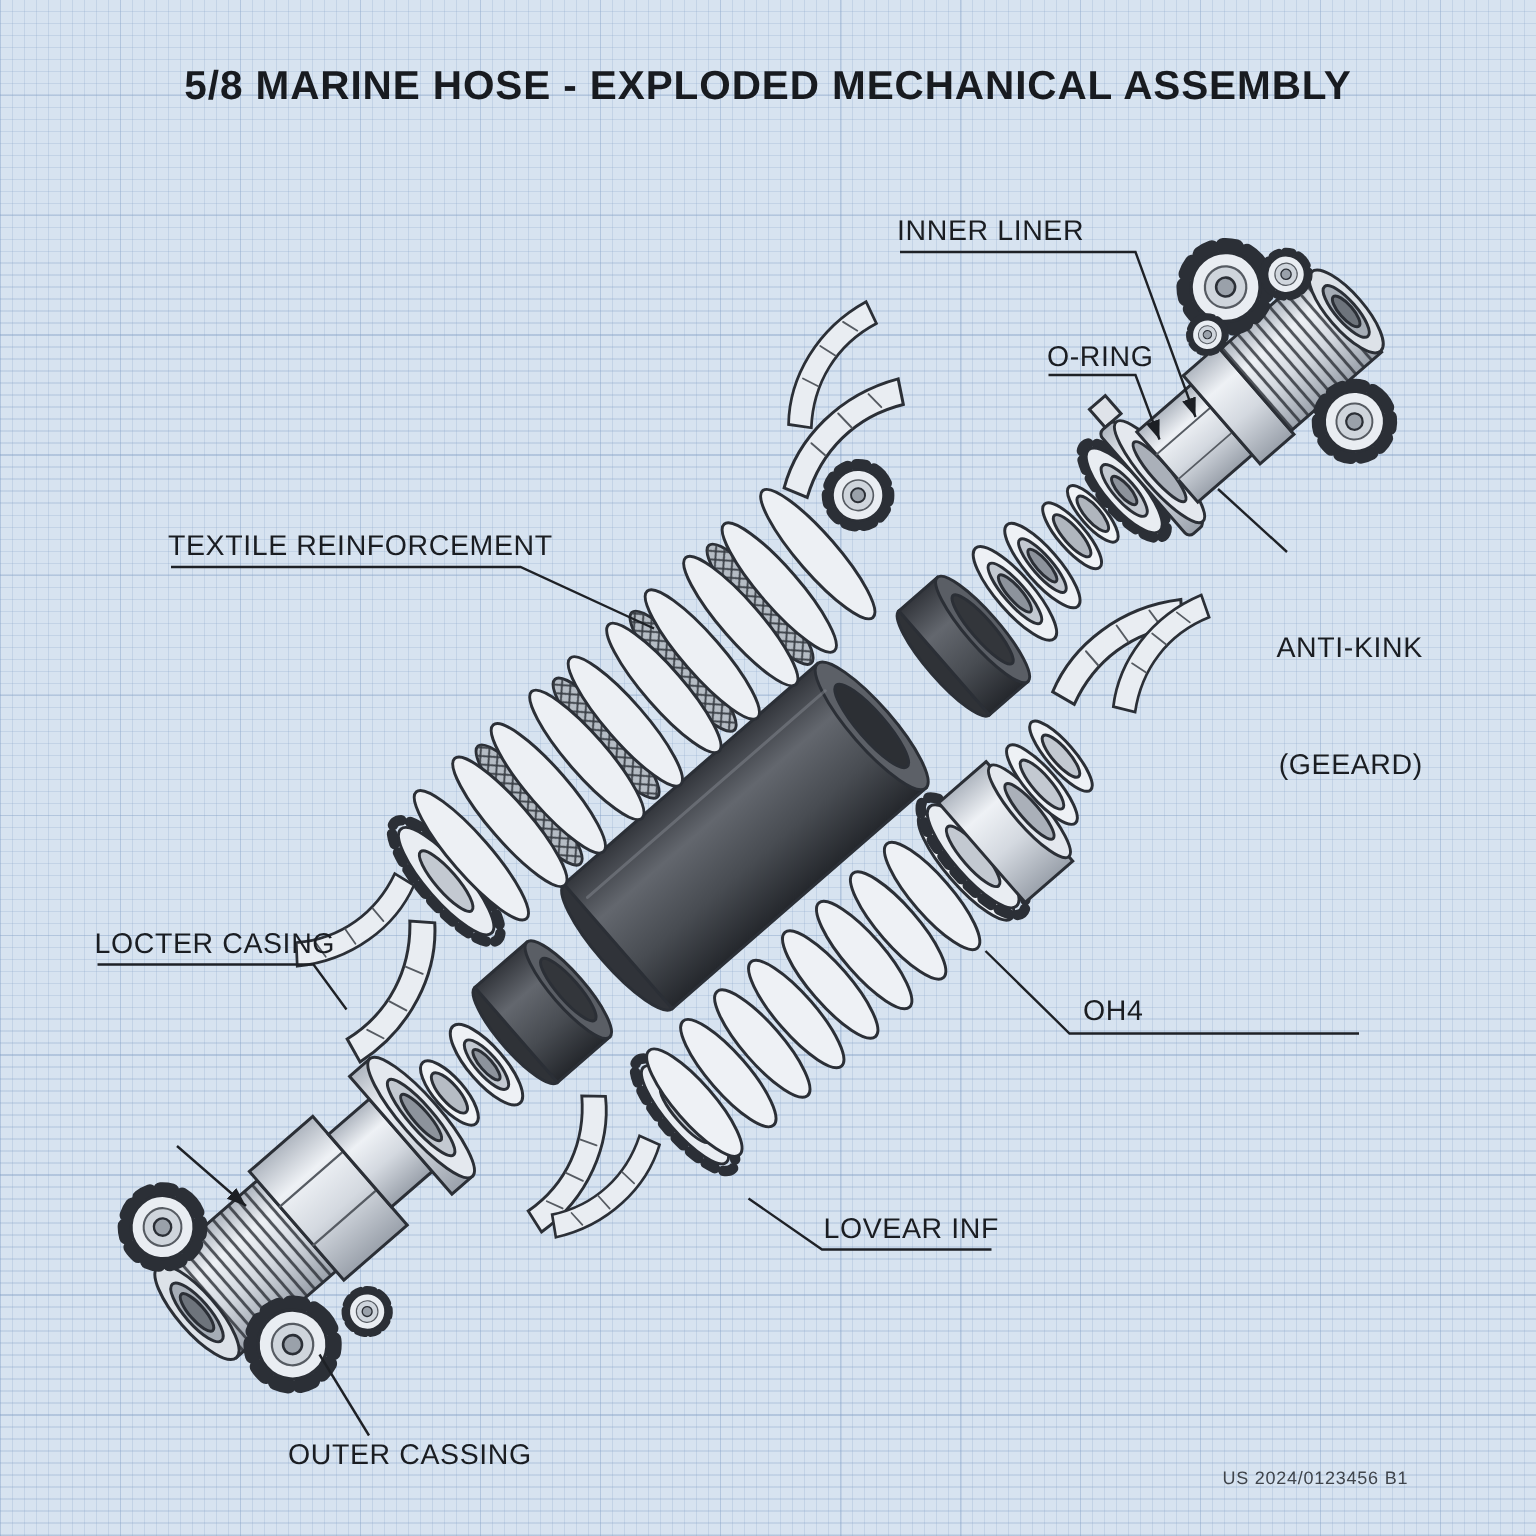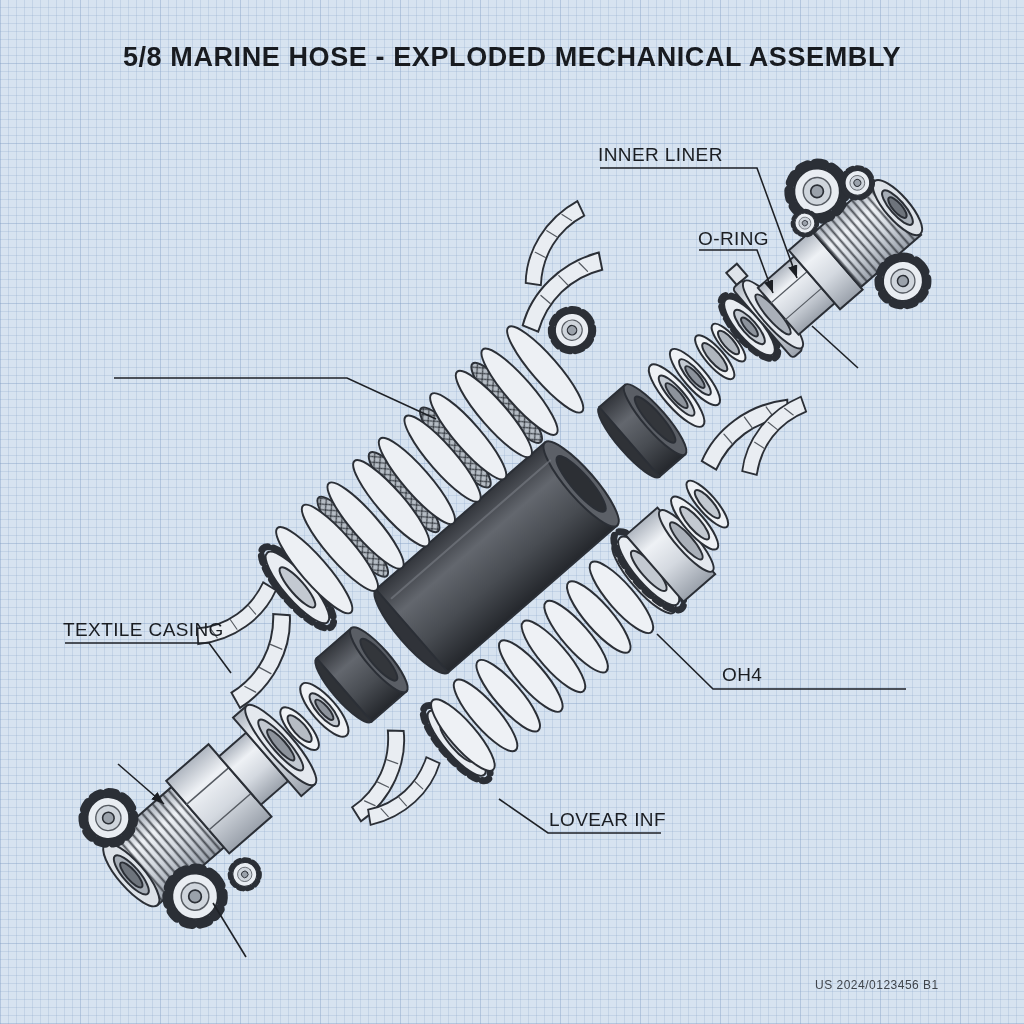--- a/index.html
+++ b/index.html
@@ -250,24 +250,30 @@
       <polyline points="246,957 213,903"></polyline>
     </g>
   </svg>
 
   <div class="title">5/8 MARINE HOSE - EXPLODED MECHANICAL ASSEMBLY</div>
 
   <div class="lbl" style="left:598px;top:142px;">INNER LINER</div>
 
   <div class="lbl" style="left:698px;top:226px;">O-RING</div>
 
-
-
-  <div class="lbl" style="left:63px;top:617px;">TEXTILE CASING</div>
+  <div class="lbl" style="left:851px;top:368px;">
+    <span>ANTI-KINK</span>
+    <span>(GEEARD)</span>
+  </div>
+
+  <div class="lbl" style="left:112px;top:352px;">TEXTILE REINFORCEMENT</div>
+
+  <div class="lbl" style="left:63px;top:617px;">LOCTER CASING</div>
 
 
   <div class="lbl" style="left:722px;top:662px;">OH4</div>
 
   <div class="lbl" style="left:549px;top:807px;">LOVEAR INF</div>
 
+  <div class="lbl" style="left:192px;top:958px;">OUTER CASSING</div>
 
   <div class="patent">US 2024/0123456 B1</div>
 </div>
 
 </body></html>

